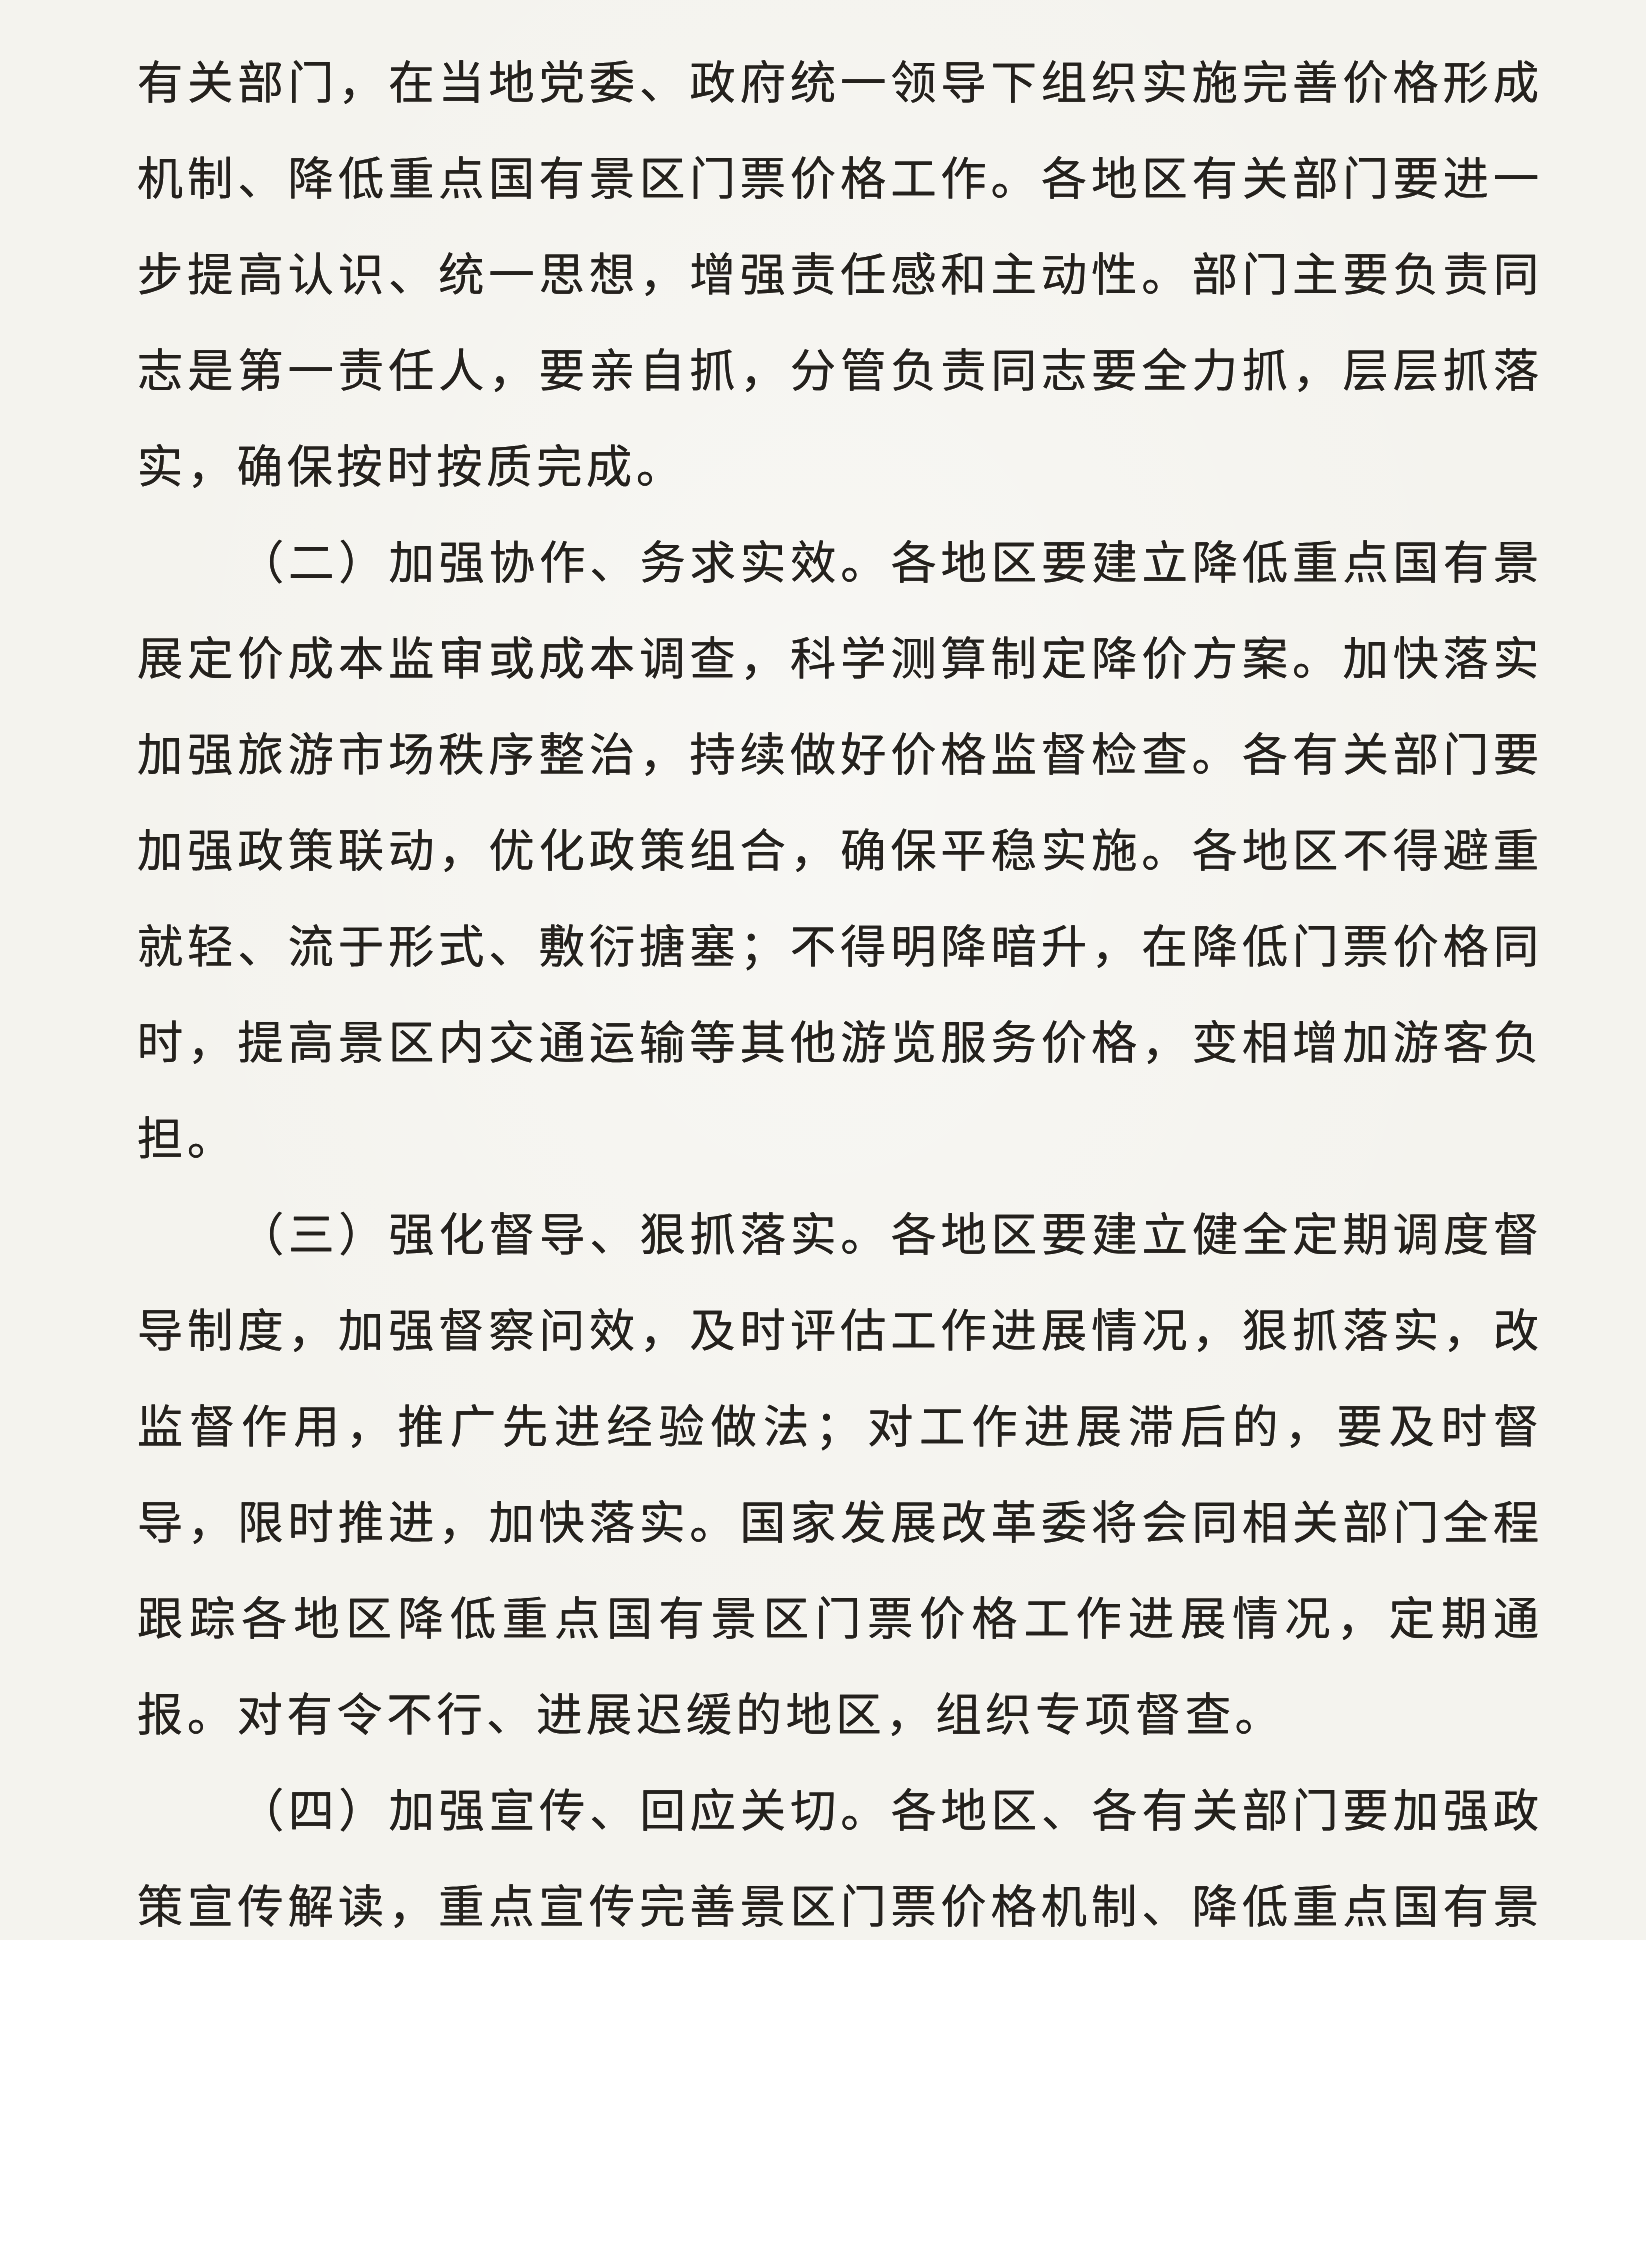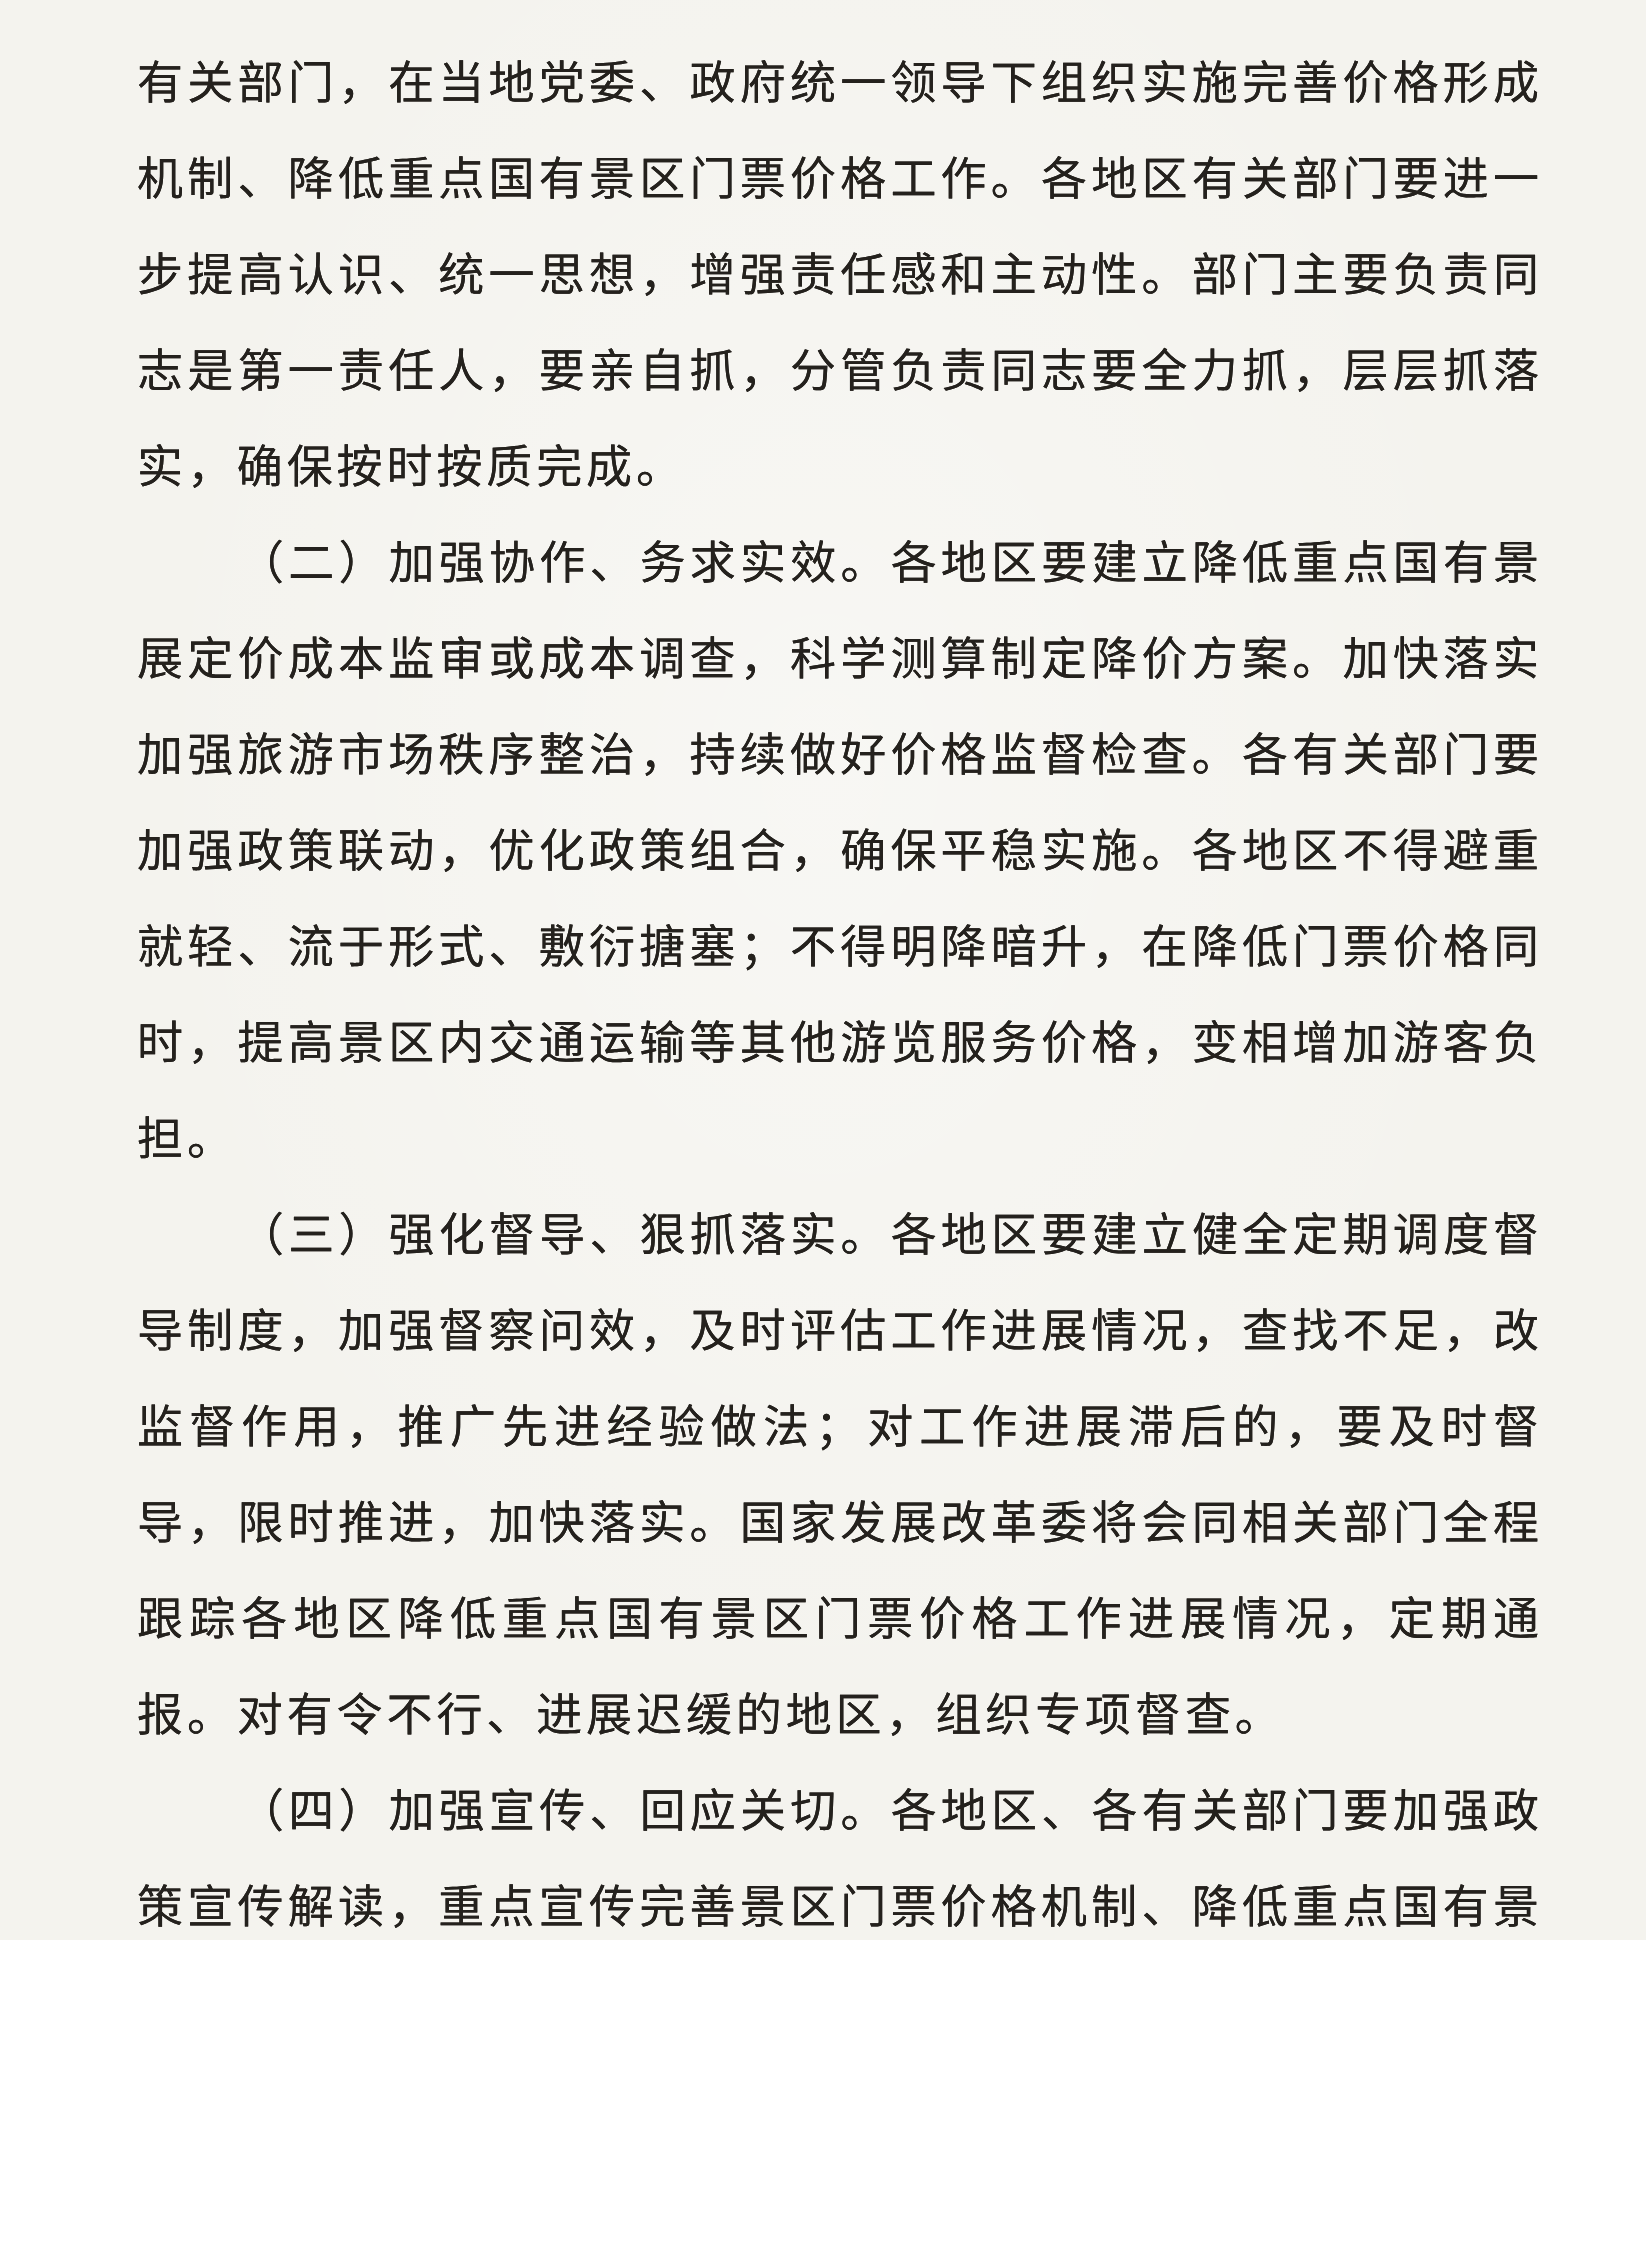--- a/index.html
+++ b/index.html
@@ -63,21 +63,21 @@
       <div class="line fill"><span>志是第一责任人，要亲自抓，分管负责同志要全力抓，层层抓落</span></div>
       <div class="line"><span>实，确保按时按质完成。</span></div>
       <div class="line indent fill"><span class="bold">（二）加强协作、务求实效。</span><span>各地区要建立降低重点国有景</span></div>
       <div class="line fill"><span>展定价成本监审或成本调查，科学测算制定降价方案。加快落实</span></div>
       <div class="line fill"><span>加强旅游市场秩序整治，持续做好价格监督检查。各有关部门要</span></div>
       <div class="line fill"><span>加强政策联动，优化政策组合，确保平稳实施。各地区不得避重</span></div>
       <div class="line fill"><span>就轻、流于形式、敷衍搪塞；不得明降暗升，在降低门票价格同</span></div>
       <div class="line fill"><span>时，提高景区内交通运输等其他游览服务价格，变相增加游客负</span></div>
       <div class="line"><span>担。</span></div>
       <div class="line indent fill"><span class="bold">（三）强化督导、狠抓落实。</span><span>各地区要建立健全定期调度督</span></div>
-      <div class="line fill"><span>导制度，加强督察问效，及时评估工作进展情况，查找不足，改</span></div>
+      <div class="line fill"><span>导制度，加强督察问效，及时评估工作进展情况，狠抓落实，改</span></div>
       <div class="line fill"><span>监督作用，推广先进经验做法；对工作进展滞后的，要及时督</span></div>
       <div class="line fill"><span>导，限时推进，加快落实。国家发展改革委将会同相关部门全程</span></div>
       <div class="line fill"><span>跟踪各地区降低重点国有景区门票价格工作进展情况，定期通</span></div>
       <div class="line"><span>报。对有令不行、进展迟缓的地区，组织专项督查。</span></div>
       <div class="line indent fill"><span class="bold">（四）加强宣传、回应关切。</span><span>各地区、各有关部门要加强政</span></div>
       <div class="line fill"><span>策宣传解读，重点宣传完善景区门票价格机制、降低重点国有景</span></div>
     </main>
   <div class="page-number">— 8 —</div>
 </div>
 

